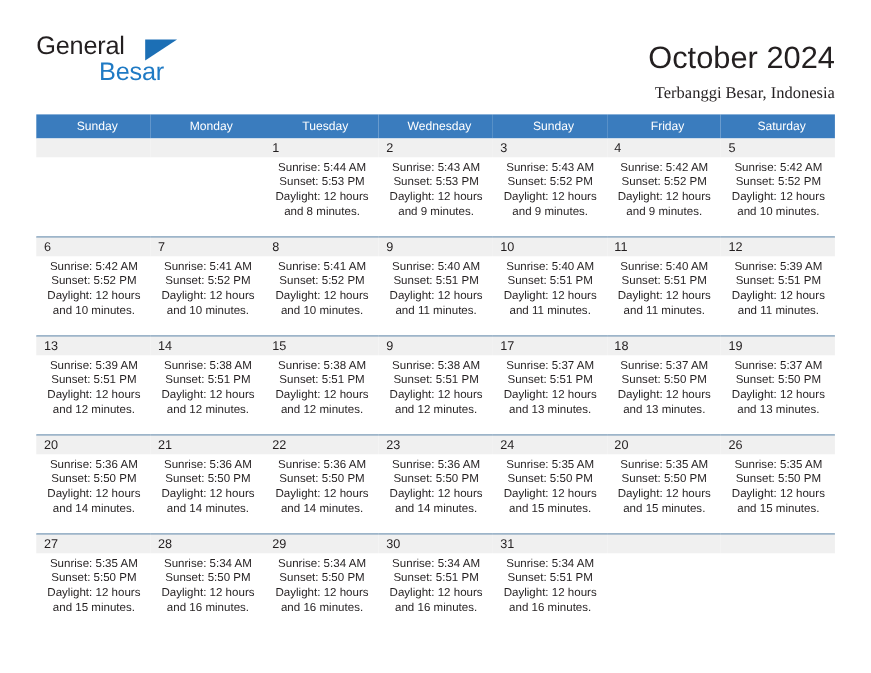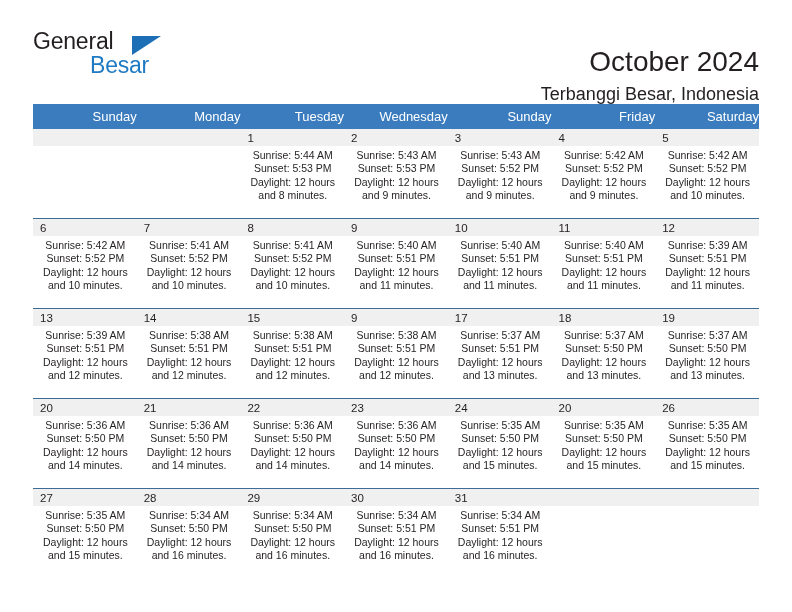--- a/index.html
+++ b/index.html
@@ -62,53 +62,54 @@
     top: 8px;
     width: 0;
     height: 0;
     border-left: 29px solid #1c6fb5;
     border-bottom: 19px solid transparent;
   }
 
   .title-block {
     position: absolute;
     right: 0;
-    top: 17px;
+    top: 8px;
     text-align: right;
   }
   .cal-title {
     font-size: 28px;
     color: #231f20;
     line-height: 34px;
     white-space: nowrap;
   }
   .cal-subtitle {
-    font-size: 18px;
+    font-size: 15px;
     color: #231f20;
     line-height: 22px;
     margin-top: 4px;
     white-space: nowrap;
+    font-family: Liberation Serif, serif;
   }
 
   
   .calendar {
     position: absolute;
     left: 33px;
     top: 104px;
     width: 726px;
     border-collapse: collapse;
     table-layout: fixed;
   }
 
   .calendar th {
     background: #3a7cbe;
     color: #ffffff;
-    font-size: 13px;
+    font-size: 11px;
     font-weight: normal;
-    text-align: right;
+    text-align: center;
     padding: 5px 0 5px 7px;
     height: 12px;
     border: none;
   }
 
   .calendar td {
     vertical-align: top;
     padding: 0;
     border: none;
     border-top: 1.3px solid #3d6d96;

